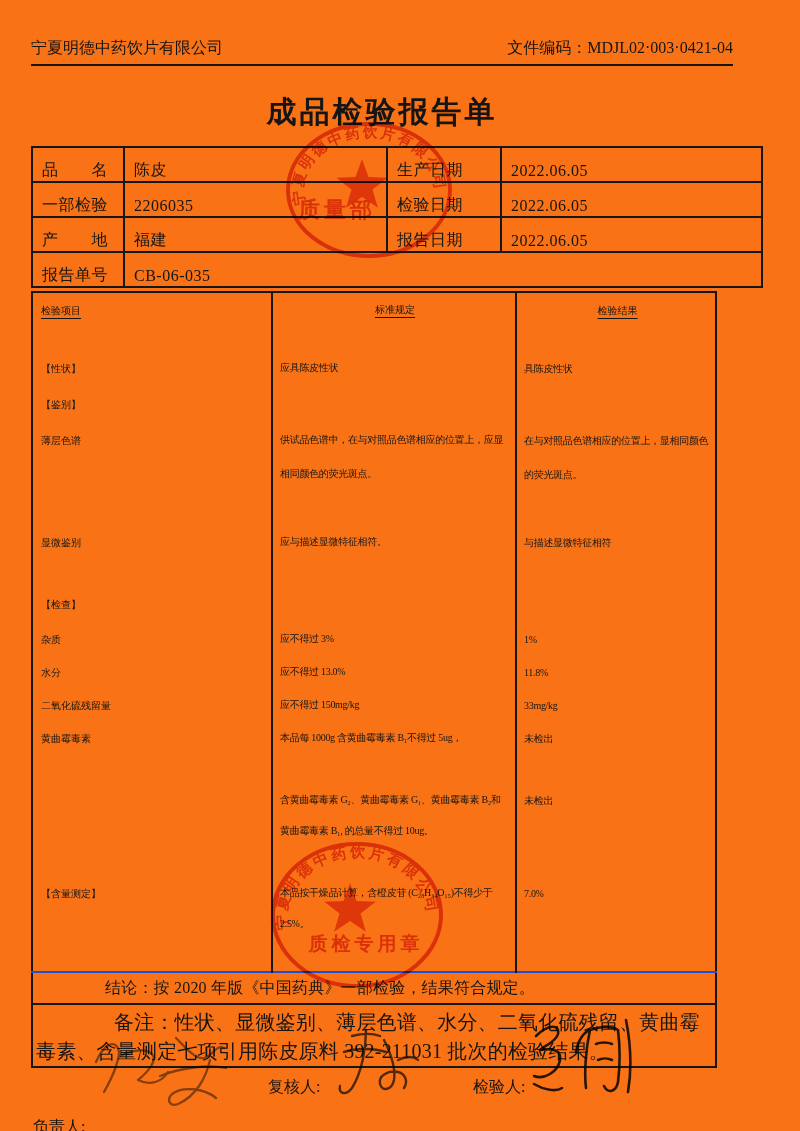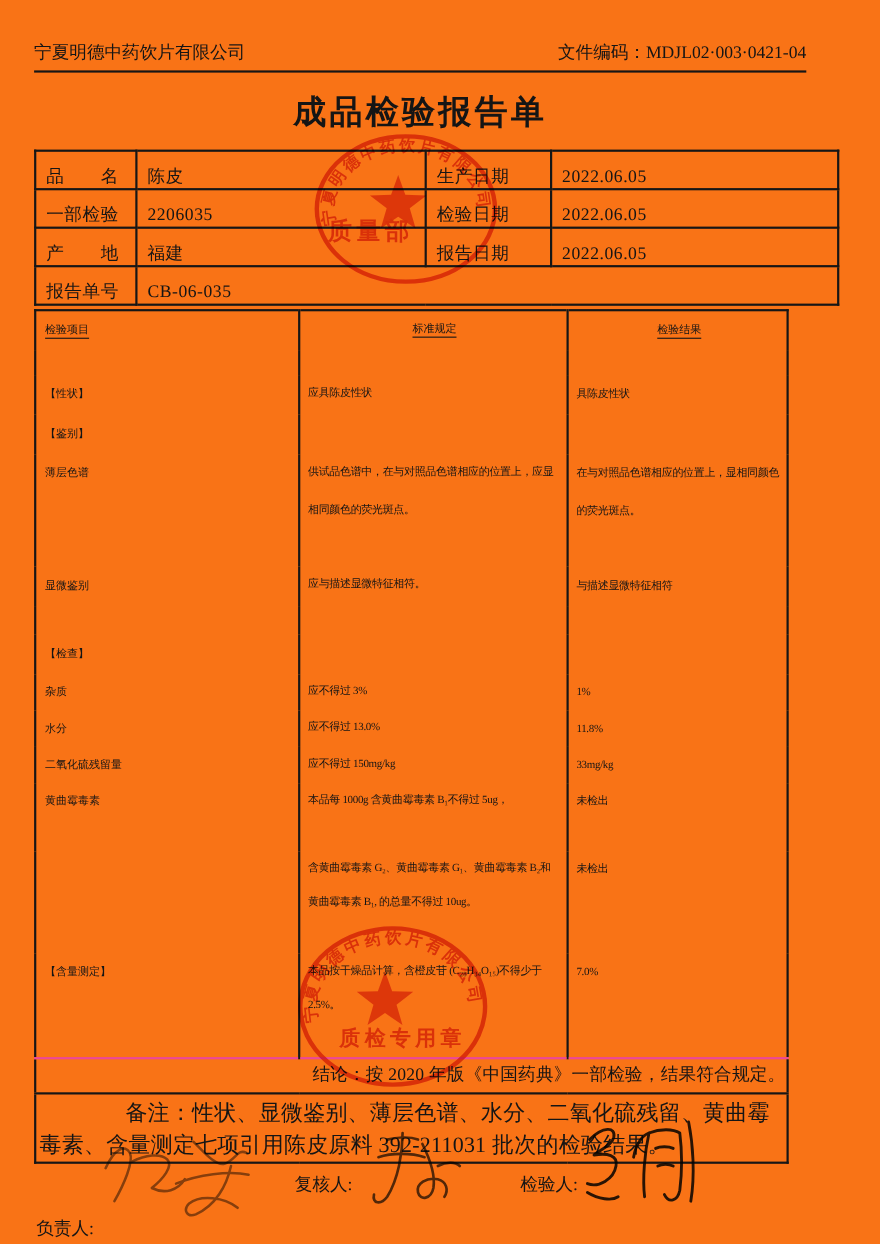--- a/index.html
+++ b/index.html
@@ -2,36 +2,36 @@
 <html><head>
 <meta charset="utf-8">
 <style>
   html,body{margin:0;padding:0;background:#fff;}
   .page{position:relative;width:800px;height:1131px;background:#f97316;overflow:hidden;
         font-family:"Liberation Serif","DejaVu Serif",serif;color:#151515;}
   .content{position:relative;margin-left:31px;width:702px;}
   
   .hdr{display:flex;justify-content:space-between;align-items:flex-end;
        padding-top:38px;padding-bottom:5px;border-bottom:2px solid #161616;font-size:16px;}
-  .doc-title{text-align:center;font-size:30px;font-weight:700;letter-spacing:3px;margin-top:16px;}
+  .doc-title{text-align:center;font-size:30px;font-weight:700;letter-spacing:3px;margin-top:26px;}
   
   table{border-collapse:collapse;table-layout:fixed;}
   .t-info{width:686px;margin-top:13px;}
   .t-info td{border:2px solid #161616;font-size:16px;padding:12px 0 0 9px;letter-spacing:.5px;overflow:hidden;}
   .t-main{width:686px;margin-top:3px;border:2px solid #161616;}
   .t-main td{vertical-align:top;font-size:10px;overflow:hidden;}
   .c1{width:229px;padding-left:8px;}
   .c2{width:230px;border-left:2px solid #161616;border-right:2px solid #161616;padding:0 5px 0 7px;letter-spacing:-.3px;}
   .c3{padding-left:7px;padding-right:4px;letter-spacing:-.3px;}
   .lh34{line-height:34px;}
   .lh31{line-height:31px;}
   .th-cell{font-size:16px;line-height:34px;letter-spacing:0;}
   .th-cell span{text-decoration:underline;text-underline-offset:4px;}
   .th-c{text-align:center;}
-  .concl td{border-top:2px solid #ec4899;font-size:16px;line-height:28px;text-align:right;padding-left:36px;vertical-align:middle;letter-spacing:.2px;}
+  .concl td{border-top:2px solid #1d4ed8;font-size:16px;line-height:28px;text-align:left;padding-left:72px;vertical-align:middle;letter-spacing:.2px;}
   .remark td{border-top:2px solid #161616;font-size:20px;line-height:29px;padding:3px 6px 0 3px;text-indent:78px;vertical-align:top;letter-spacing:.2px;}
   
   .sigrow{position:relative;height:24px;margin-top:9px;font-size:16px;}
   .sigrow .lab{position:absolute;top:0;}
   .lab-a{left:2px;margin-top:40px;} .lab-b{left:237px;} .lab-c{left:442px;}
   
   .overlay{position:absolute;left:0;top:0;width:800px;height:1131px;pointer-events:none;mix-blend-mode:multiply;}
   .stamp{opacity:.8;}
   .stamp text{font-family:"Liberation Serif","DejaVu Serif",serif;font-weight:700;fill:#d9473f;}
   .sig path{fill:none;stroke-linecap:round;stroke-linejoin:round;}

